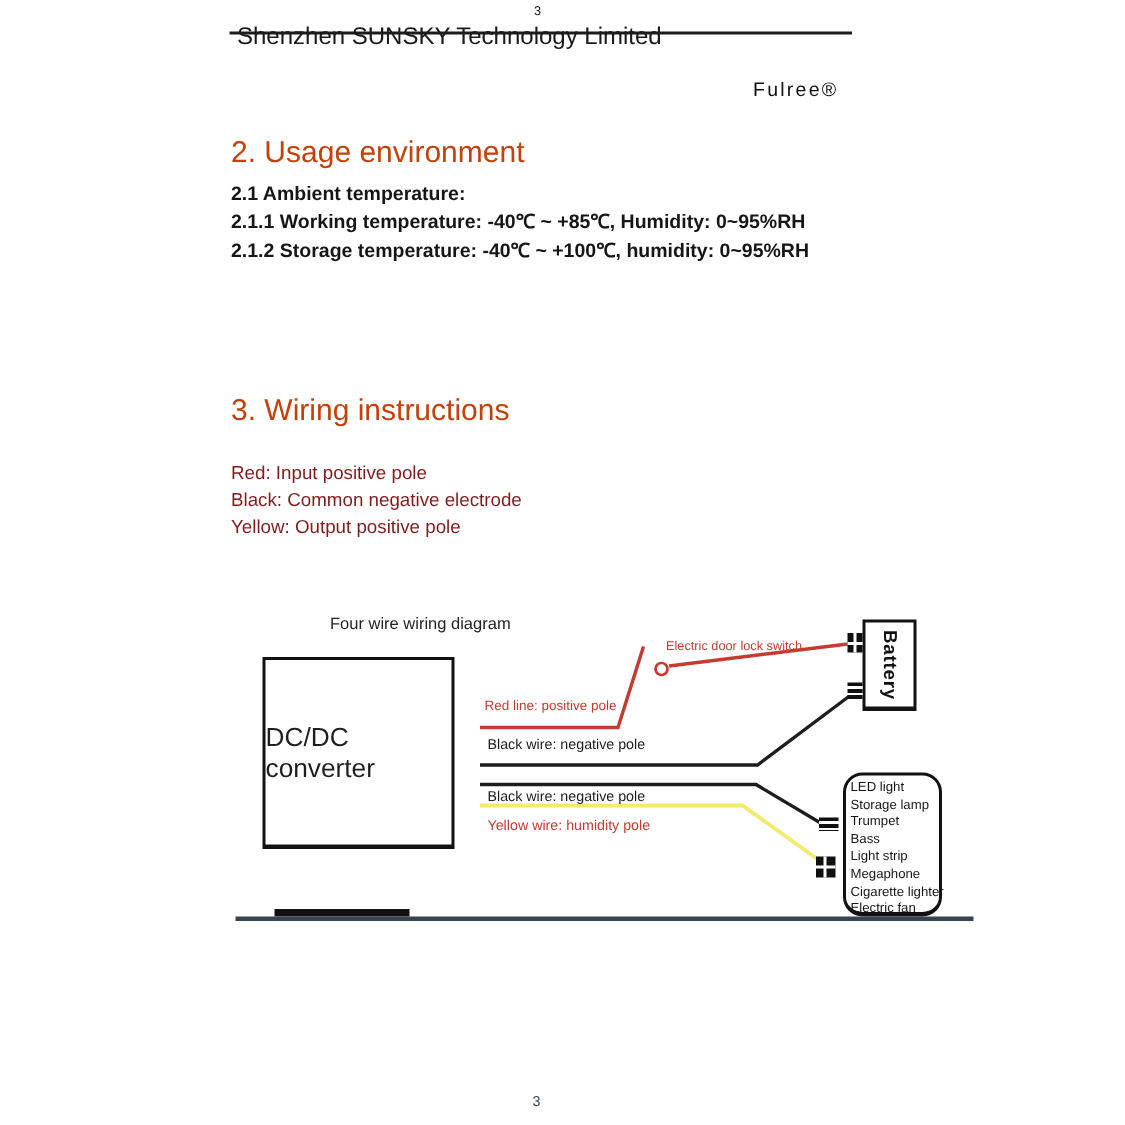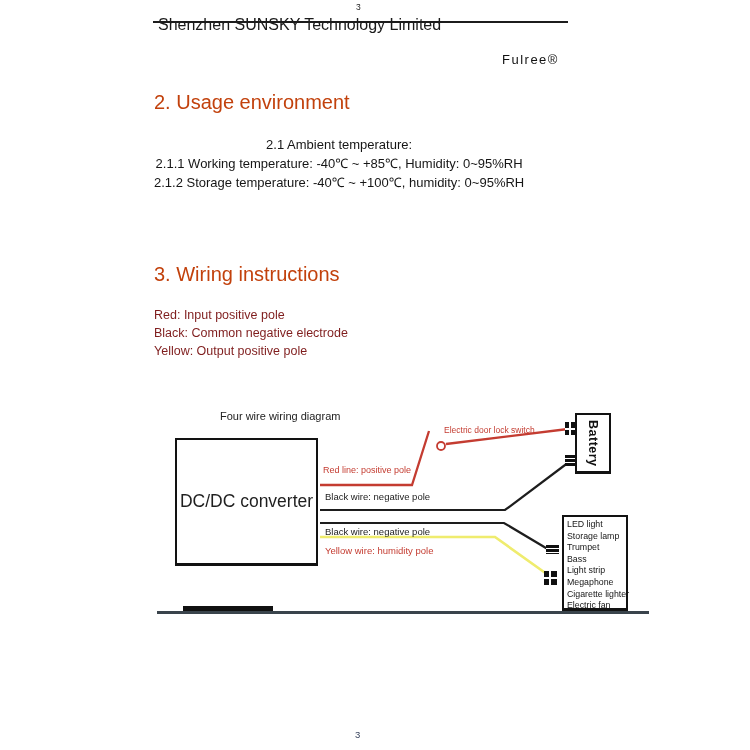--- a/index.html
+++ b/index.html
@@ -8,37 +8,37 @@
 
   
   .hdr-company { position:absolute; left:158px; top:16px; font-size:16px; color:#1a1a1a; }
   .hdr-sup { position:absolute; left:356px; top:2px; font-size:8.5px; color:#1a1a1a; }
   .hdr-brand { position:absolute; left:502px; top:4px; font-size:13px; letter-spacing:1.5px; color:#111;margin-top:48px; }
   .hdr-rule { position:absolute; left:153px; top:21px; width:415px; height:2px; background:#1c1c1c; }
 
   
   .sec-title { position:absolute; left:154px; font-size:20px; font-weight:normal; color:#c2410c; }
   .usage-title { top:91px; }
-  .usage-lines { position:absolute; left:154px; top:135px; font-size:13px; font-weight:normal; color:#161616; line-height:19px;text-align:center; }
+  .usage-lines { position:absolute; left:154px; top:119px; font-size:13px; font-weight:bold; color:#161616; line-height:19px; }
   .wiring-title { top:263px; }
   .wiring-lines { position:absolute; left:154px; top:306px; font-size:12.5px; color:#7f1d1d; line-height:18px; }
 
   
   .diagram { position:absolute; left:150px; top:405px; width:510px; height:218px; }
   .diagram svg { position:absolute; left:0; top:0; }
   .dg-caption { position:absolute; left:37px; top:5px; font-size:11px; color:#222;padding-left:33px; }
   .dg-box { position:absolute; background:#fff; border:2px solid #121212; }
-  .converter-box { left:25px; top:33px; width:143px; height:128px; border-bottom-width:3px;
+  .converter-box { left:25px; top:33px; width:128px; height:128px; border-bottom-width:3px;
                    display:flex; align-items:center; justify-content:center; }
   .converter-box span { font-size:17.5px; color:#1f1f1f; }
   .battery-box { left:425px; top:8px; width:36px; height:61px; border-bottom-width:3px;
                  display:flex; align-items:center; justify-content:center; }
   .battery-box span { writing-mode:vertical-rl; font-size:12.5px; font-weight:bold; color:#111; letter-spacing:0.5px; }
   .load-box { left:412px; top:110px; width:66px; height:96px; border-bottom-width:3px; border-right-width:2.5px;
-              padding:2px 0 0 3px; }
+              padding:2px 0 0 3px;border-radius:13px; }
   .load-box div { font-size:8.8px; line-height:11.6px; color:#161616; white-space:nowrap; }
 
   .wire-label { position:absolute; white-space:nowrap; }
   .lbl-red { color:#c43c31; }
   .lbl-black { color:#1c1c1c; }
   .lbl-switch { left:294px; top:20px; font-size:8.5px; }
   .lbl-redline { left:173px; top:60px; font-size:9px; }
   .lbl-black1 { left:175px; top:86px; font-size:9.5px; }
   .lbl-black2 { left:175px; top:121px; font-size:9.5px; }
   .lbl-yellow { left:175px; top:140px; font-size:9.5px; }

